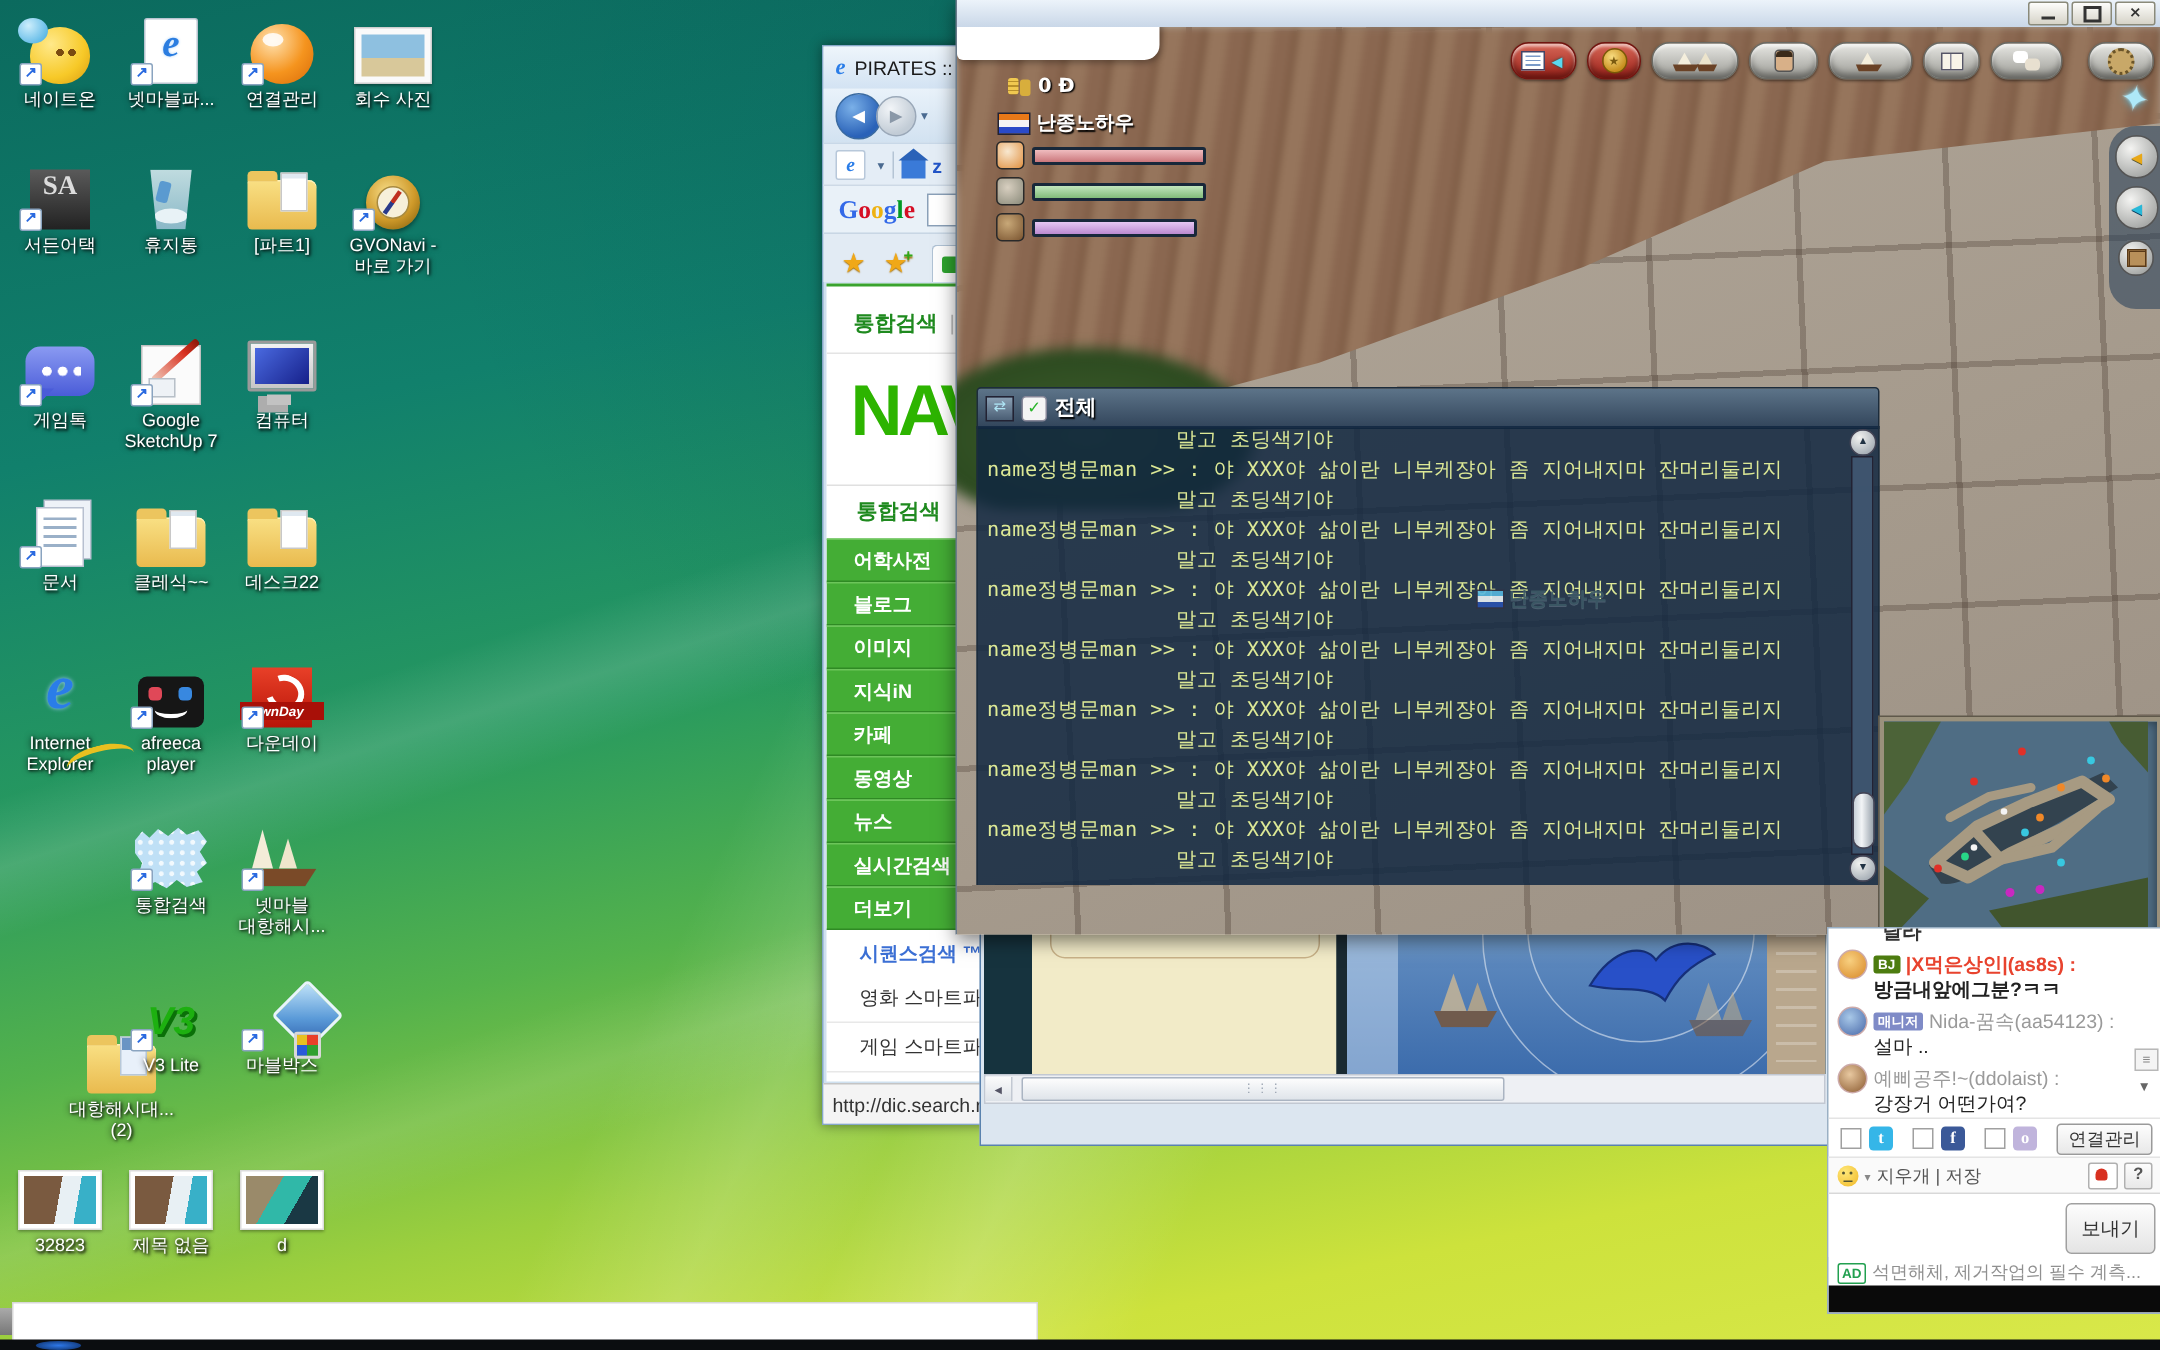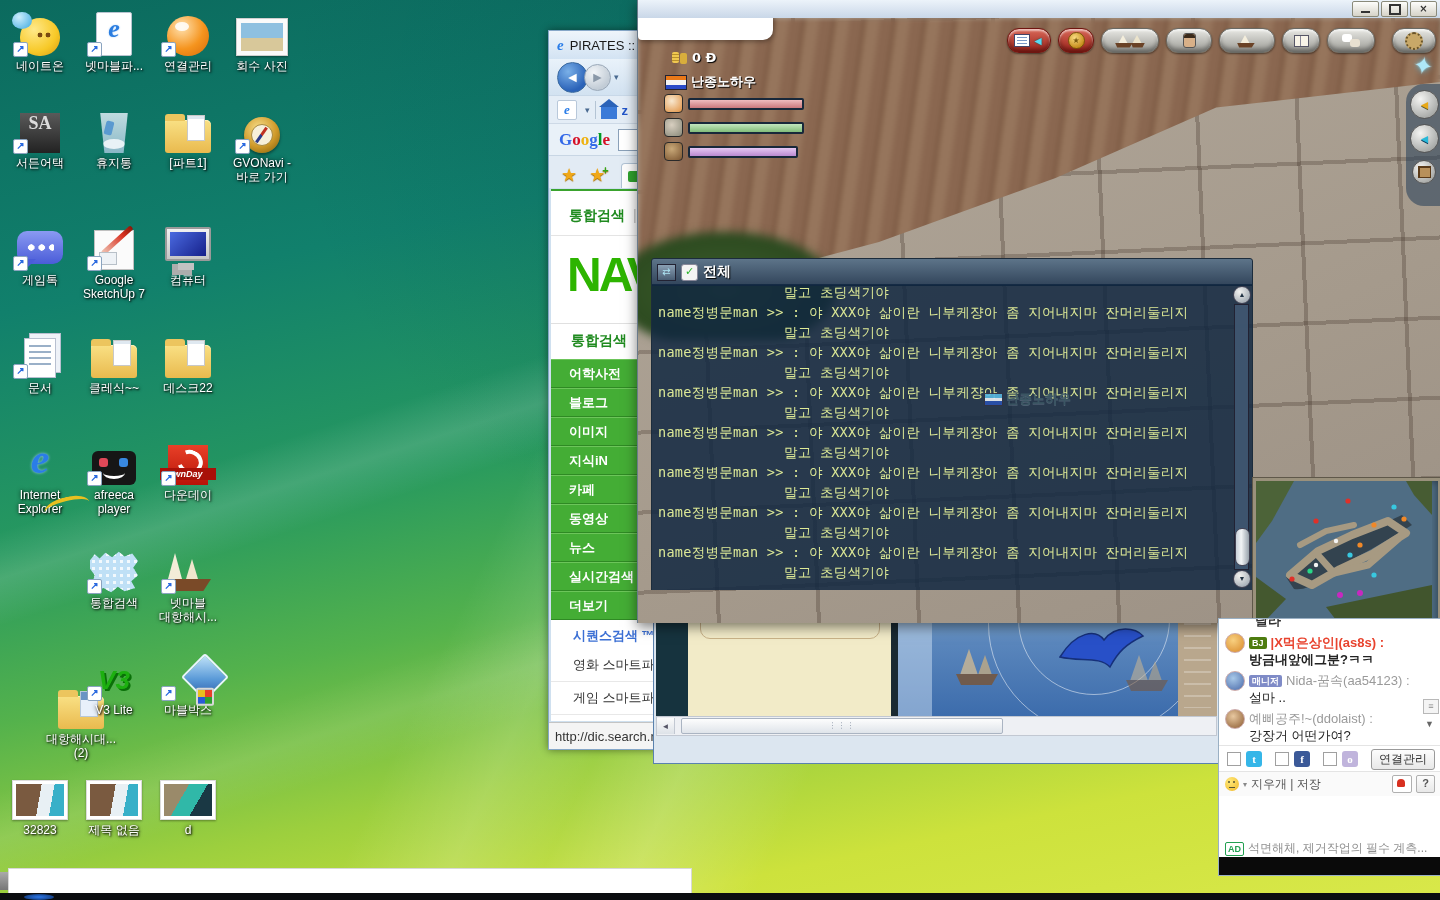--- a/index.html
+++ b/index.html
@@ -800,20 +800,23 @@
         <span class="af-socialicon" style="background: rgb(192, 180, 220);">o</span>
         <span class="af-connect">연결관리</span>
       </div>
     <div class="af-tools">
       <span class="smiley"></span>
       <span style="font-size:8px;color:#888">▾</span>
       <span class="af-toolstext">지우개 | 저장</span>
       <span class="af-bell"></span>
       <span class="af-help">?</span>
     </div>
+    <div class="af-input">
+      <div class="af-send">보내기</div>
+    </div>
     <div class="af-ad">
       <span class="af-adlabel">AD</span>
       <span class="af-adtext">석면해체, 제거작업의 필수 계측...</span>
     </div>
     <div class="af-video"></div>
   </div>
 
   <div class="abs" id="white-strip"></div>
   <div class="abs" id="gray-nub"></div>
   <div class="abs" id="taskbar">

